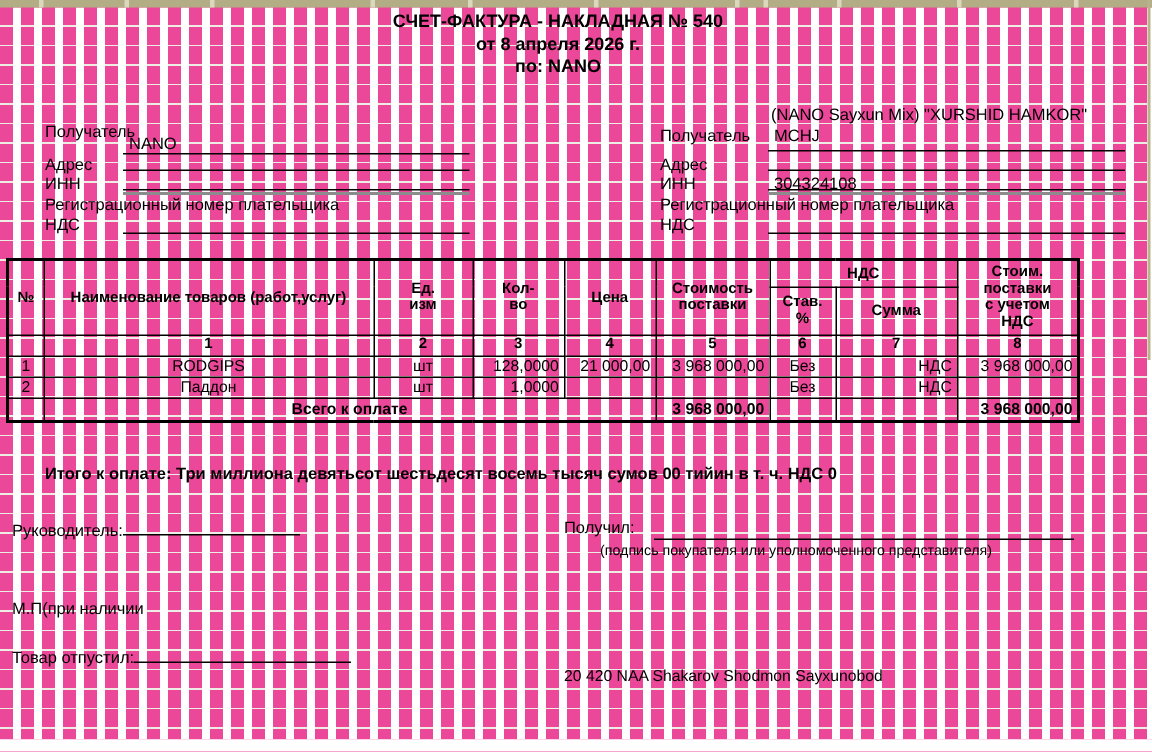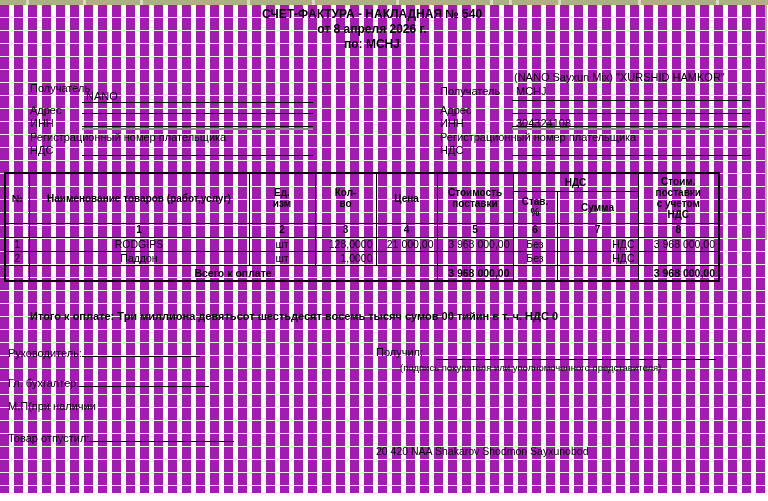--- a/index.html
+++ b/index.html
@@ -1,16 +1,16 @@
 <!DOCTYPE html>
 <html><head>
 <meta charset="utf-8">
 <style>
   html,body{margin:0;padding:0;background:#fff;}
-  .page{position:relative;width:768px;height:493px;background:#a21caf;overflow:hidden;
+  .page{position:relative;width:768px;height:493px;background:#ec4899;overflow:hidden;
         font-family:"Liberation Sans","DejaVu Sans",sans-serif;color:#000;}
   .ghost{position:absolute;left:0;top:5px;right:0;bottom:0;
          background-image:
            repeating-linear-gradient(to right, rgba(255,255,255,0) 0 9px, #fff 9px 14px),
            repeating-linear-gradient(to bottom, rgba(0,0,0,0) 0 12px, #eeede3 12px 13px);}
   .ruler{position:absolute;top:0;left:0;width:768px;height:5px;background:#b2ad84;}
   .ruler-tick{position:absolute;top:0;height:5px;width:3px;background:#dcd8bd;}
   .edge-line{position:absolute;top:0;left:765px;width:2px;height:240px;background:#b8b38d;}
   .abs{position:absolute;}
   .lbl{font-size:11px;line-height:13px;white-space:nowrap;}
@@ -48,21 +48,21 @@
     <div class="ruler-tick" style="left:509px"></div>
     <div class="ruler-tick" style="left:558px"></div>
     <div class="ruler-tick" style="left:638px"></div>
     <div class="ruler-tick" style="left:716px"></div>
   </div>
   <div class="edge-line"></div>
 
   <div class="abs b" style="top:7px;left:0;width:744px;text-align:center;font-size:12px;line-height:15px;">
     <div>СЧЕТ-ФАКТУРА - НАКЛАДНАЯ № 540</div>
     <div>от 8 апреля 2026 г.</div>
-    <div>по: MCHJ</div>
+    <div>по: NANO</div>
   </div>
 
   <div class="abs lbl" style="left:30px;top:82px">Получатель</div>
   <div class="abs lbl" style="left:86px;top:90px">NANO</div>
   <div class="fline" style="left:82px;top:102px;width:231px"></div>
   <div class="abs lbl" style="left:30px;top:104px">Адрес</div>
   <div class="fline" style="left:82px;top:113px;width:231px"></div>
   <div class="abs lbl" style="left:30px;top:117px">ИНН</div>
   <div class="fline" style="left:82px;top:126px;width:231px"></div>
   <div class="fline gray" style="left:82px;top:128px;width:231px"></div>
@@ -166,23 +166,20 @@
   <div class="abs lbl b" style="left:30px;top:310px">Итого к оплате: Три миллиона девятьсот шестьдесят восемь тысяч сумов 00 тийин  в т. ч. НДС 0</div>
 
   <div class="abs lbl" style="left:8px;top:346px">
     <span>Руководитель:</span><span class="uline" style="width:118px"></span>
   </div>
 
   <div class="abs lbl" style="left:376px;top:346px">Получил:</div>
   <div class="fline" style="left:436px;top:359px;width:280px"></div>
   <div class="abs small" style="left:400px;top:362px">(подпись покупателя или уполномоченного представителя)</div>
 
-  <div class="abs lbl" style="left:8px;top:376px">
-    <span>Гл. бухгалтер:</span><span class="uline" style="width:130px"></span>
-  </div>
 
   <div class="abs lbl" style="left:8px;top:400px">М.П(при наличии</div>
 
   <div class="abs lbl" style="left:8px;top:431px">
     <span>Товар  отпустил:</span><span class="uline" style="width:145px"></span>
   </div>
 
   <div class="abs lbl" style="left:376px;top:445px;font-size:10.5px">20 420 NAA Shakarov Shodmon Sayxunobod</div>
 
 </div>

